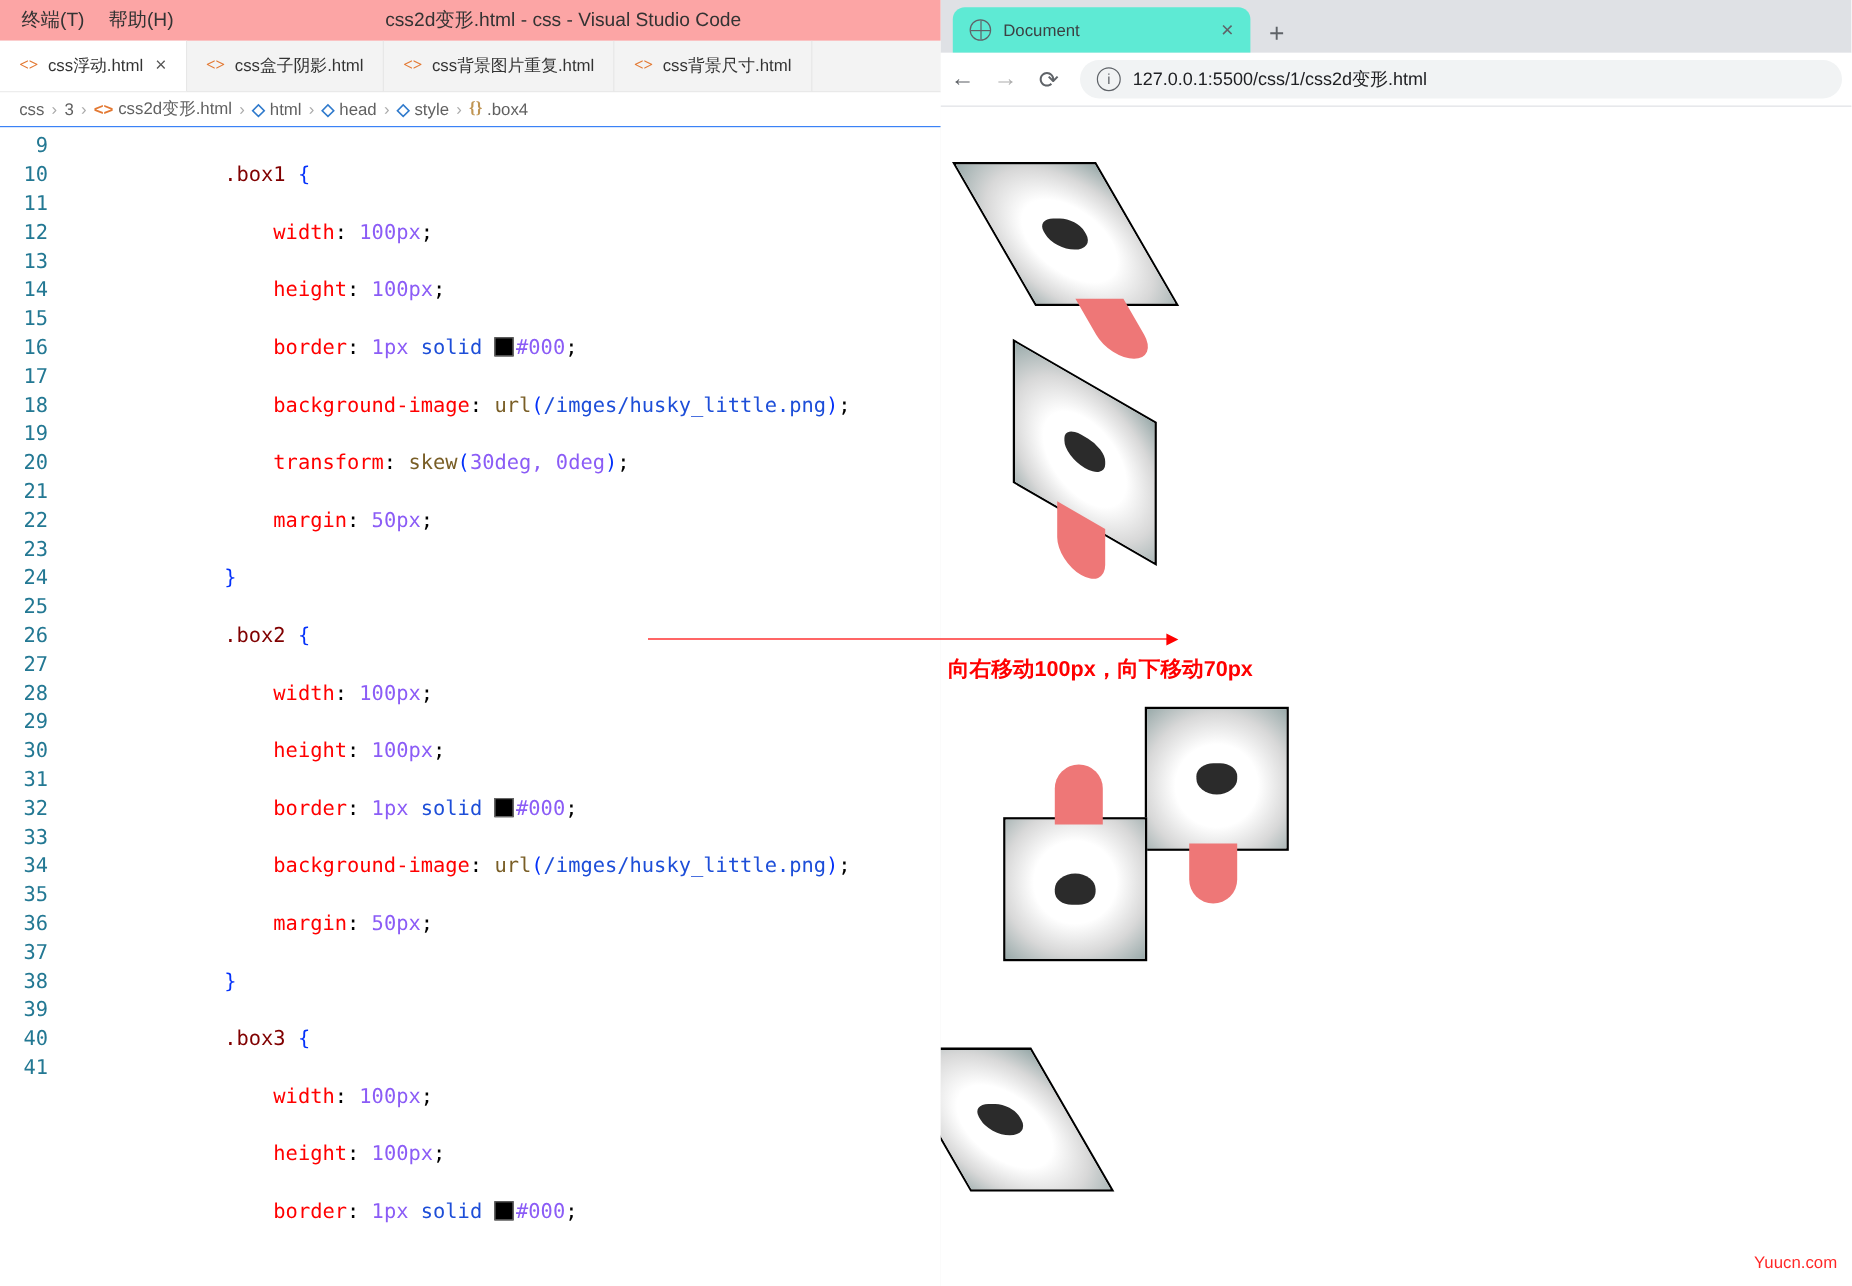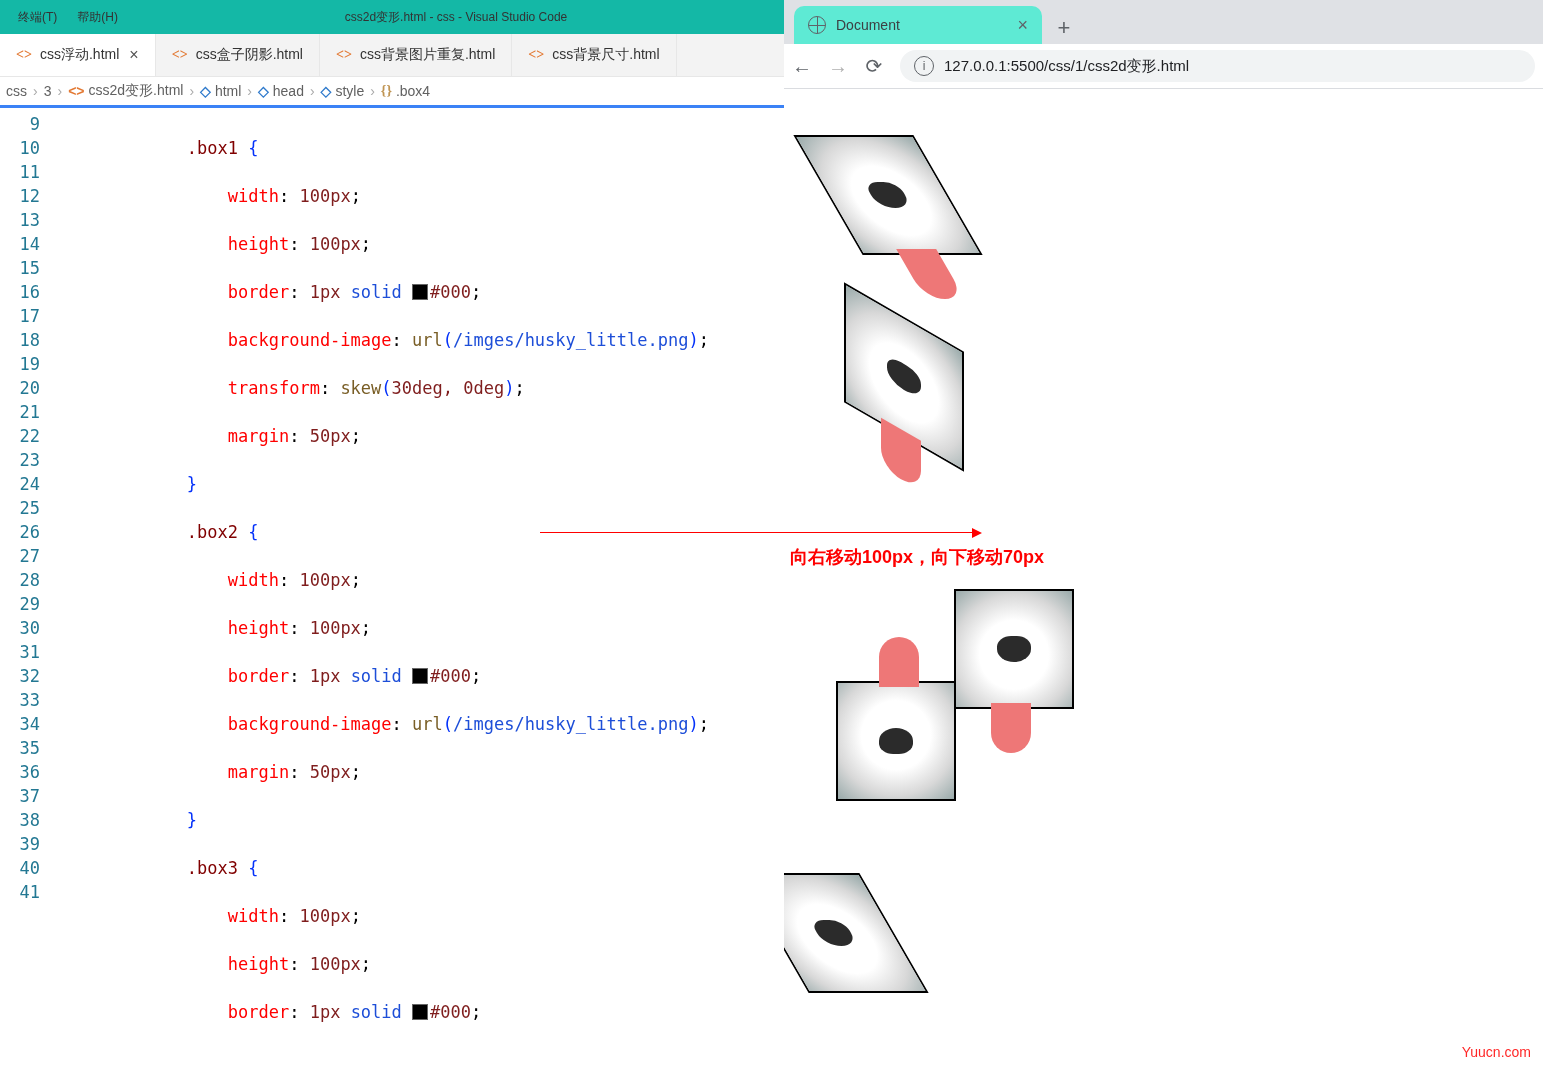--- a/index.html
+++ b/index.html
@@ -1,36 +1,36 @@
 <!DOCTYPE html>
 <html><head>
 <meta charset="utf-8">
 <style>
 html,body{margin:0;padding:0;font-family:"Segoe UI",Consolas,sans-serif;background:#fff;color:#333;overflow:hidden}
 body{width:1543px;height:1072px;position:relative}
 .vscode{position:absolute;left:0;top:0;width:784px;height:1072px;display:flex;flex-direction:column;background:#fff;border-right:1px solid #e5e5e5}
-.titlebar{height:34px;background:#14b8a6;display:flex;align-items:center;color:#333;font-size:12px;padding-left:8px}
+.titlebar{height:34px;background:#fca5a5;display:flex;align-items:center;color:#333;font-size:16px;padding-left:8px}
 .menu-item{padding:0 10px;cursor:default}
 .title-center{flex:1;text-align:center;color:#333}
 .tabs{height:42px;background:#f3f3f3;display:flex;align-items:stretch;border-bottom:1px solid #e7e7e7}
 .tab{display:flex;align-items:center;padding:0 16px;font-size:14px;color:#333;border-right:1px solid #e7e7e7}
 .tab.active{background:#fff}
 .tab-ico{color:#e37933;margin-right:8px;font-family:Consolas;font-weight:bold}
 .tab .close{margin-left:10px;color:#555;font-size:16px}
-.breadcrumbs{height:28px;display:flex;align-items:center;font-size:14px;color:#616161;padding-left:6px;background:#fff;border-bottom:3px solid #3b82f6;gap:2px}
+.breadcrumbs{height:28px;display:flex;align-items:center;font-size:14px;color:#616161;padding-left:16px;background:#fff;border-bottom:1px solid #3b82f6;gap:2px}
 .bc-sep{color:#aaa;margin:0 4px}
 .bc-ico{color:#2f7acc;margin-right:2px;font-weight:bold}
 .bc-oico{color:#e37933;margin-right:2px;font-weight:bold}
 .bc-yico{color:#c09553;margin-right:2px;font-weight:bold;font-family:Consolas}
 .editor{flex:1;display:flex;font-family:Consolas,monospace;font-size:17px;line-height:24px;overflow:hidden}
 .gutter{width:64px;text-align:right;color:#237893;padding-right:24px;box-sizing:border-box;padding-top:4px;user-select:none}
 .gutter .ln{height:24px}
 .code{flex:1;padding-top:4px;white-space:pre;position:relative}
 .line{height:24px}
-.t-sel{color:#800000}.t-brace{color:#0431fa}.t-prop{color:#ff0000}.t-punc{color:#000}.t-num{color:#7f1d1d}.t-func{color:#795e26}.t-ident{color:#1d4ed8}
+.t-sel{color:#800000}.t-brace{color:#0431fa}.t-prop{color:#ff0000}.t-punc{color:#000}.t-num{color:#8b5cf6}.t-func{color:#795e26}.t-ident{color:#1d4ed8}
 .swatch{display:inline-block;width:14px;height:14px;background:#000;border:1px solid #666;vertical-align:-2px;margin-right:2px}
 .arrow-ann{position:absolute;left:540px;top:532px;width:436px;height:1px;border-top:1px solid red;z-index:5}
 .arrow-ann::after{content:"";position:absolute;right:-6px;top:-5px;border-left:10px solid red;border-top:5px solid transparent;border-bottom:5px solid transparent}
 .ann-text{position:absolute;left:790px;top:545px;color:#ff0000;font-weight:bold;font-size:18px;z-index:6;font-family:"Microsoft YaHei",sans-serif}
 .watermark{position:absolute;right:12px;bottom:12px;color:#ff0000;font-size:14px;opacity:.85;font-family:Arial}
 .browser{position:absolute;left:784px;top:0;width:759px;height:1072px;display:flex;flex-direction:column;background:#fff}
 .btabs{height:44px;background:#dfe1e5;display:flex;align-items:flex-end;padding-left:10px}
 .btab{background:#5eead4;height:38px;border-radius:10px 10px 0 0;display:flex;align-items:center;padding:0 14px;font-size:14px;color:#3c4043;min-width:220px}
 .btab .globe{width:16px;height:16px;border:1.5px solid #5f6368;border-radius:50%;margin-right:10px;position:relative}
 .btab .globe::before{content:"";position:absolute;left:50%;top:0;width:1px;height:16px;background:#5f6368}

